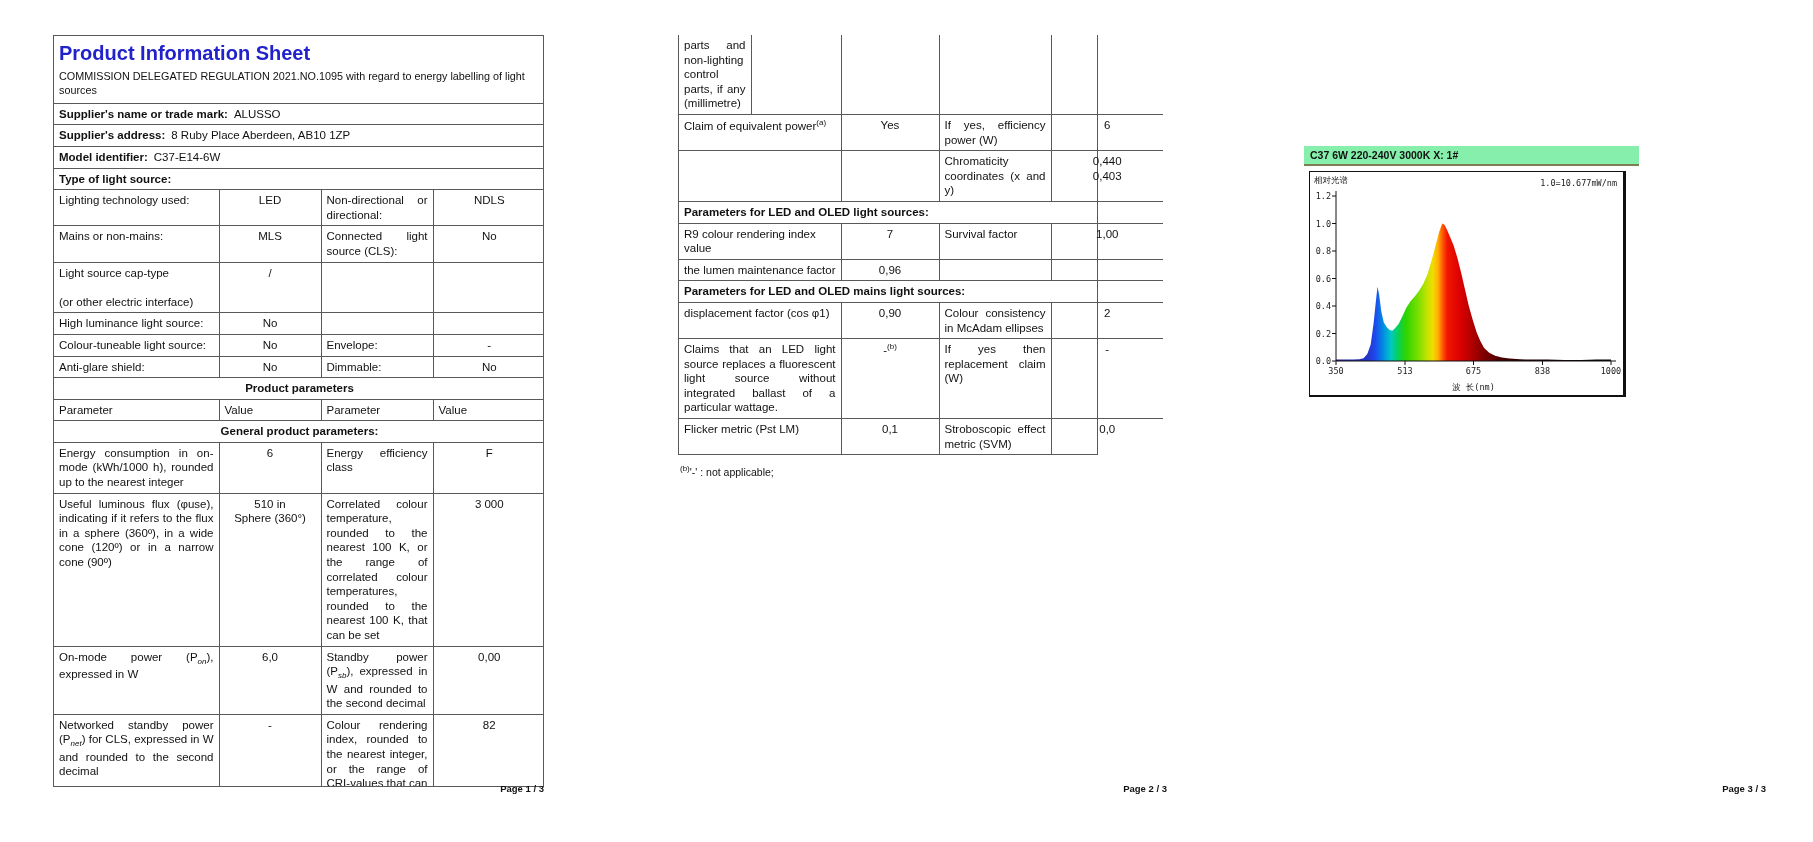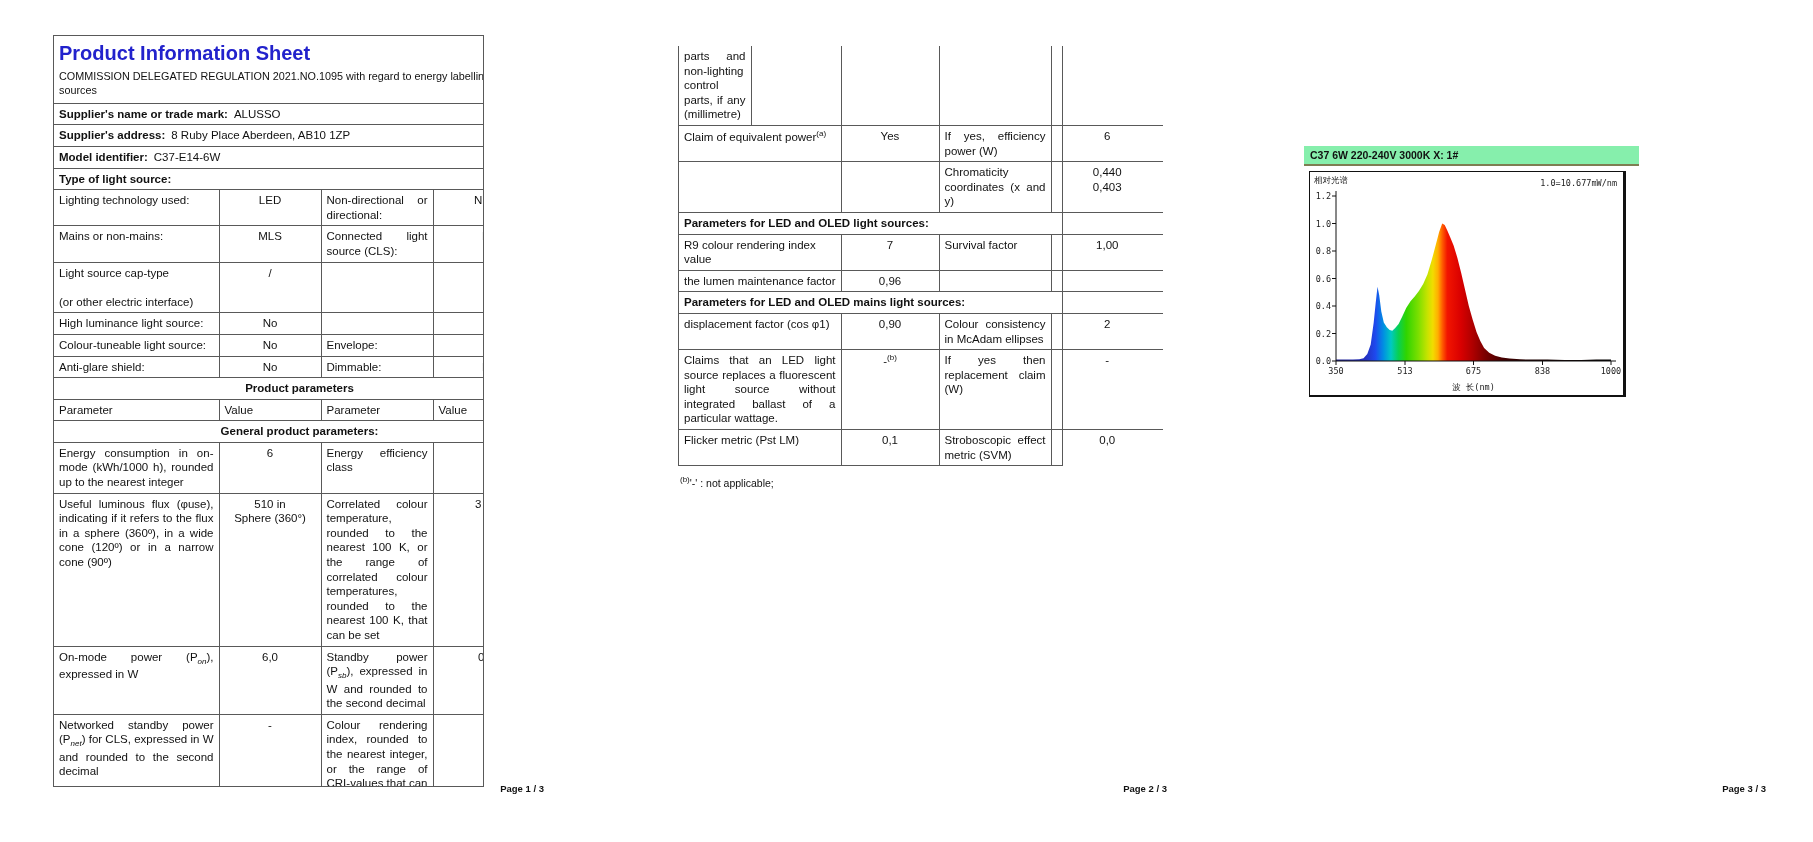--- a/index.html
+++ b/index.html
@@ -1,22 +1,22 @@
 <!DOCTYPE html>
 <html lang="en"><head>
 <meta charset="utf-8">
 <style>
   html,body{margin:0;padding:0;}
   body{
     width:1813px;height:842px;position:relative;background:#ffffff;
     font-family:"Liberation Sans",sans-serif;color:#111;
   }
   .page{position:absolute;}
-  #page1{left:53px;top:35px;width:431px;height:752px;overflow:hidden;border:1px solid #595959;box-sizing:border-box;}
-  #page2{left:678px;top:35px;width:385px;box-sizing:border-box;margin-top:11px;}
+  #page1{left:53px;top:35px;width:491px;height:752px;overflow:hidden;border:1px solid #595959;box-sizing:border-box;}
+  #page2{left:678px;top:35px;width:420px;box-sizing:border-box;}
   #page2 .tblwrap{border:1px solid #595959;border-top:none;}
   table{border-collapse:collapse;table-layout:fixed;width:100%;}
   td{
     border-right:1px solid #595959;border-bottom:1px solid #595959;
     vertical-align:top;padding:3px 5px;font-size:11.5px;line-height:1.27;
     overflow:hidden;word-wrap:break-word;
   }
   td.lc{border-right:none;}
   td.lr{border-bottom:none;}
   td.ctr{text-align:center;}

